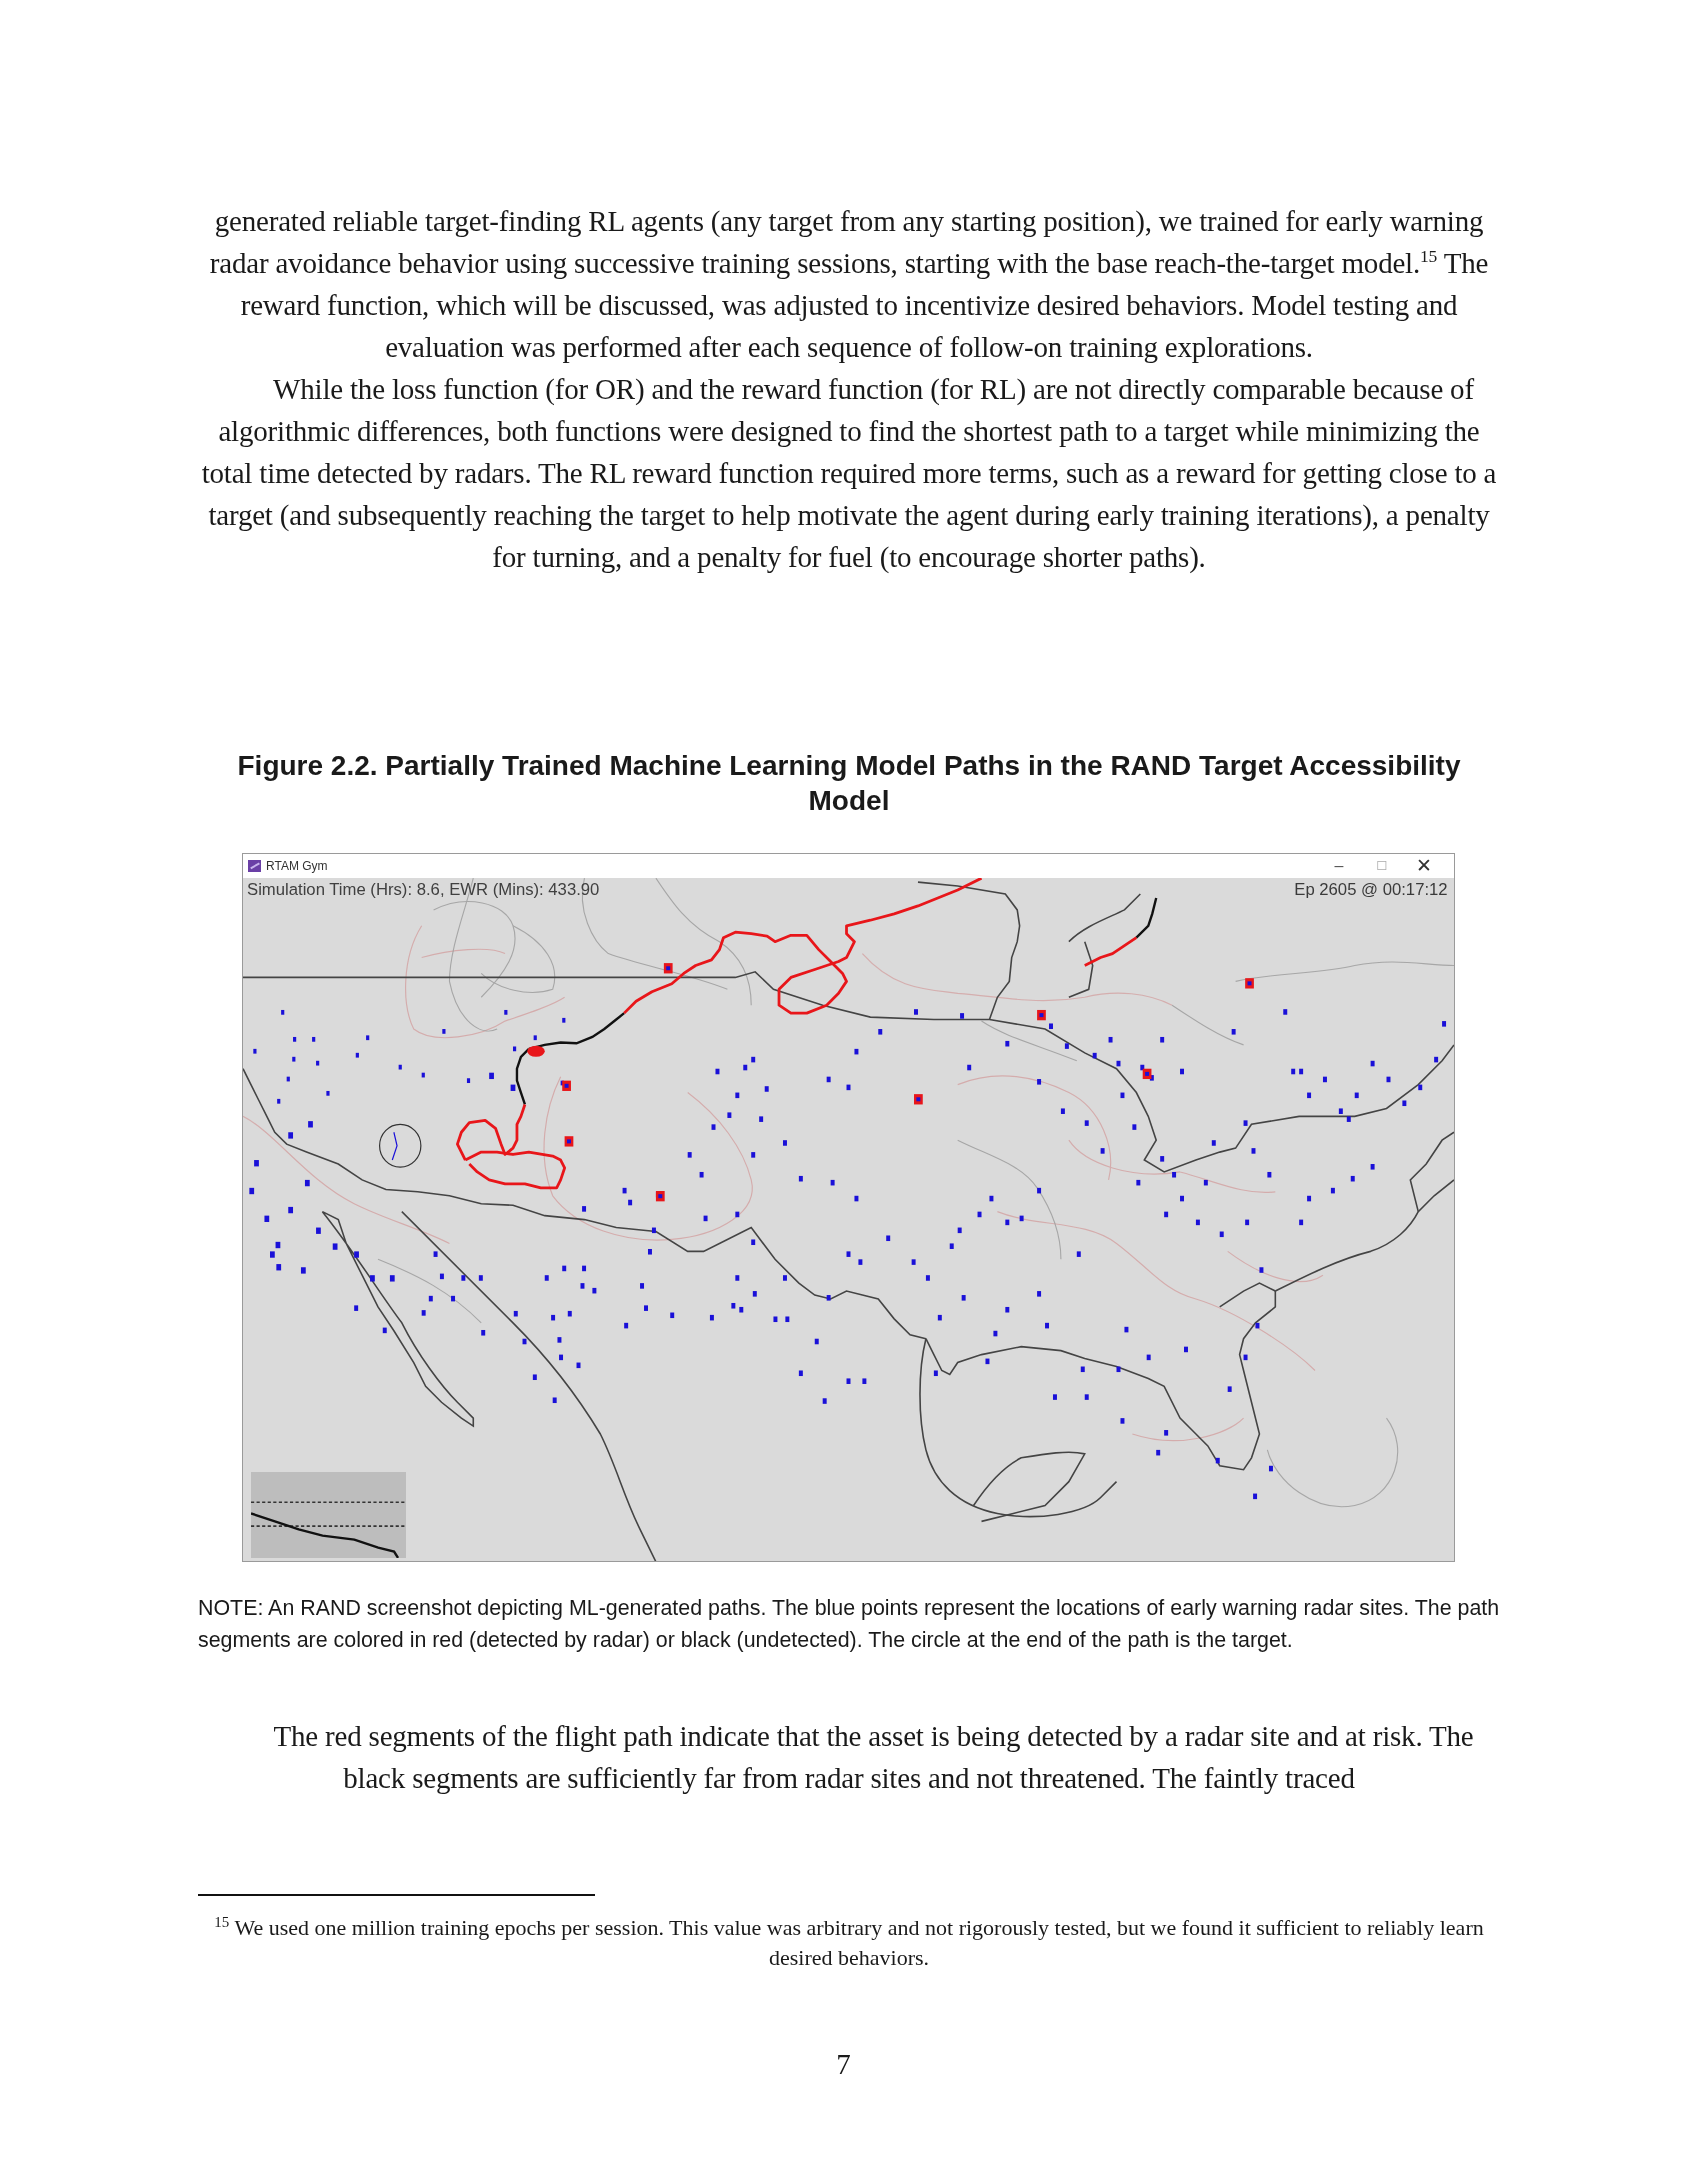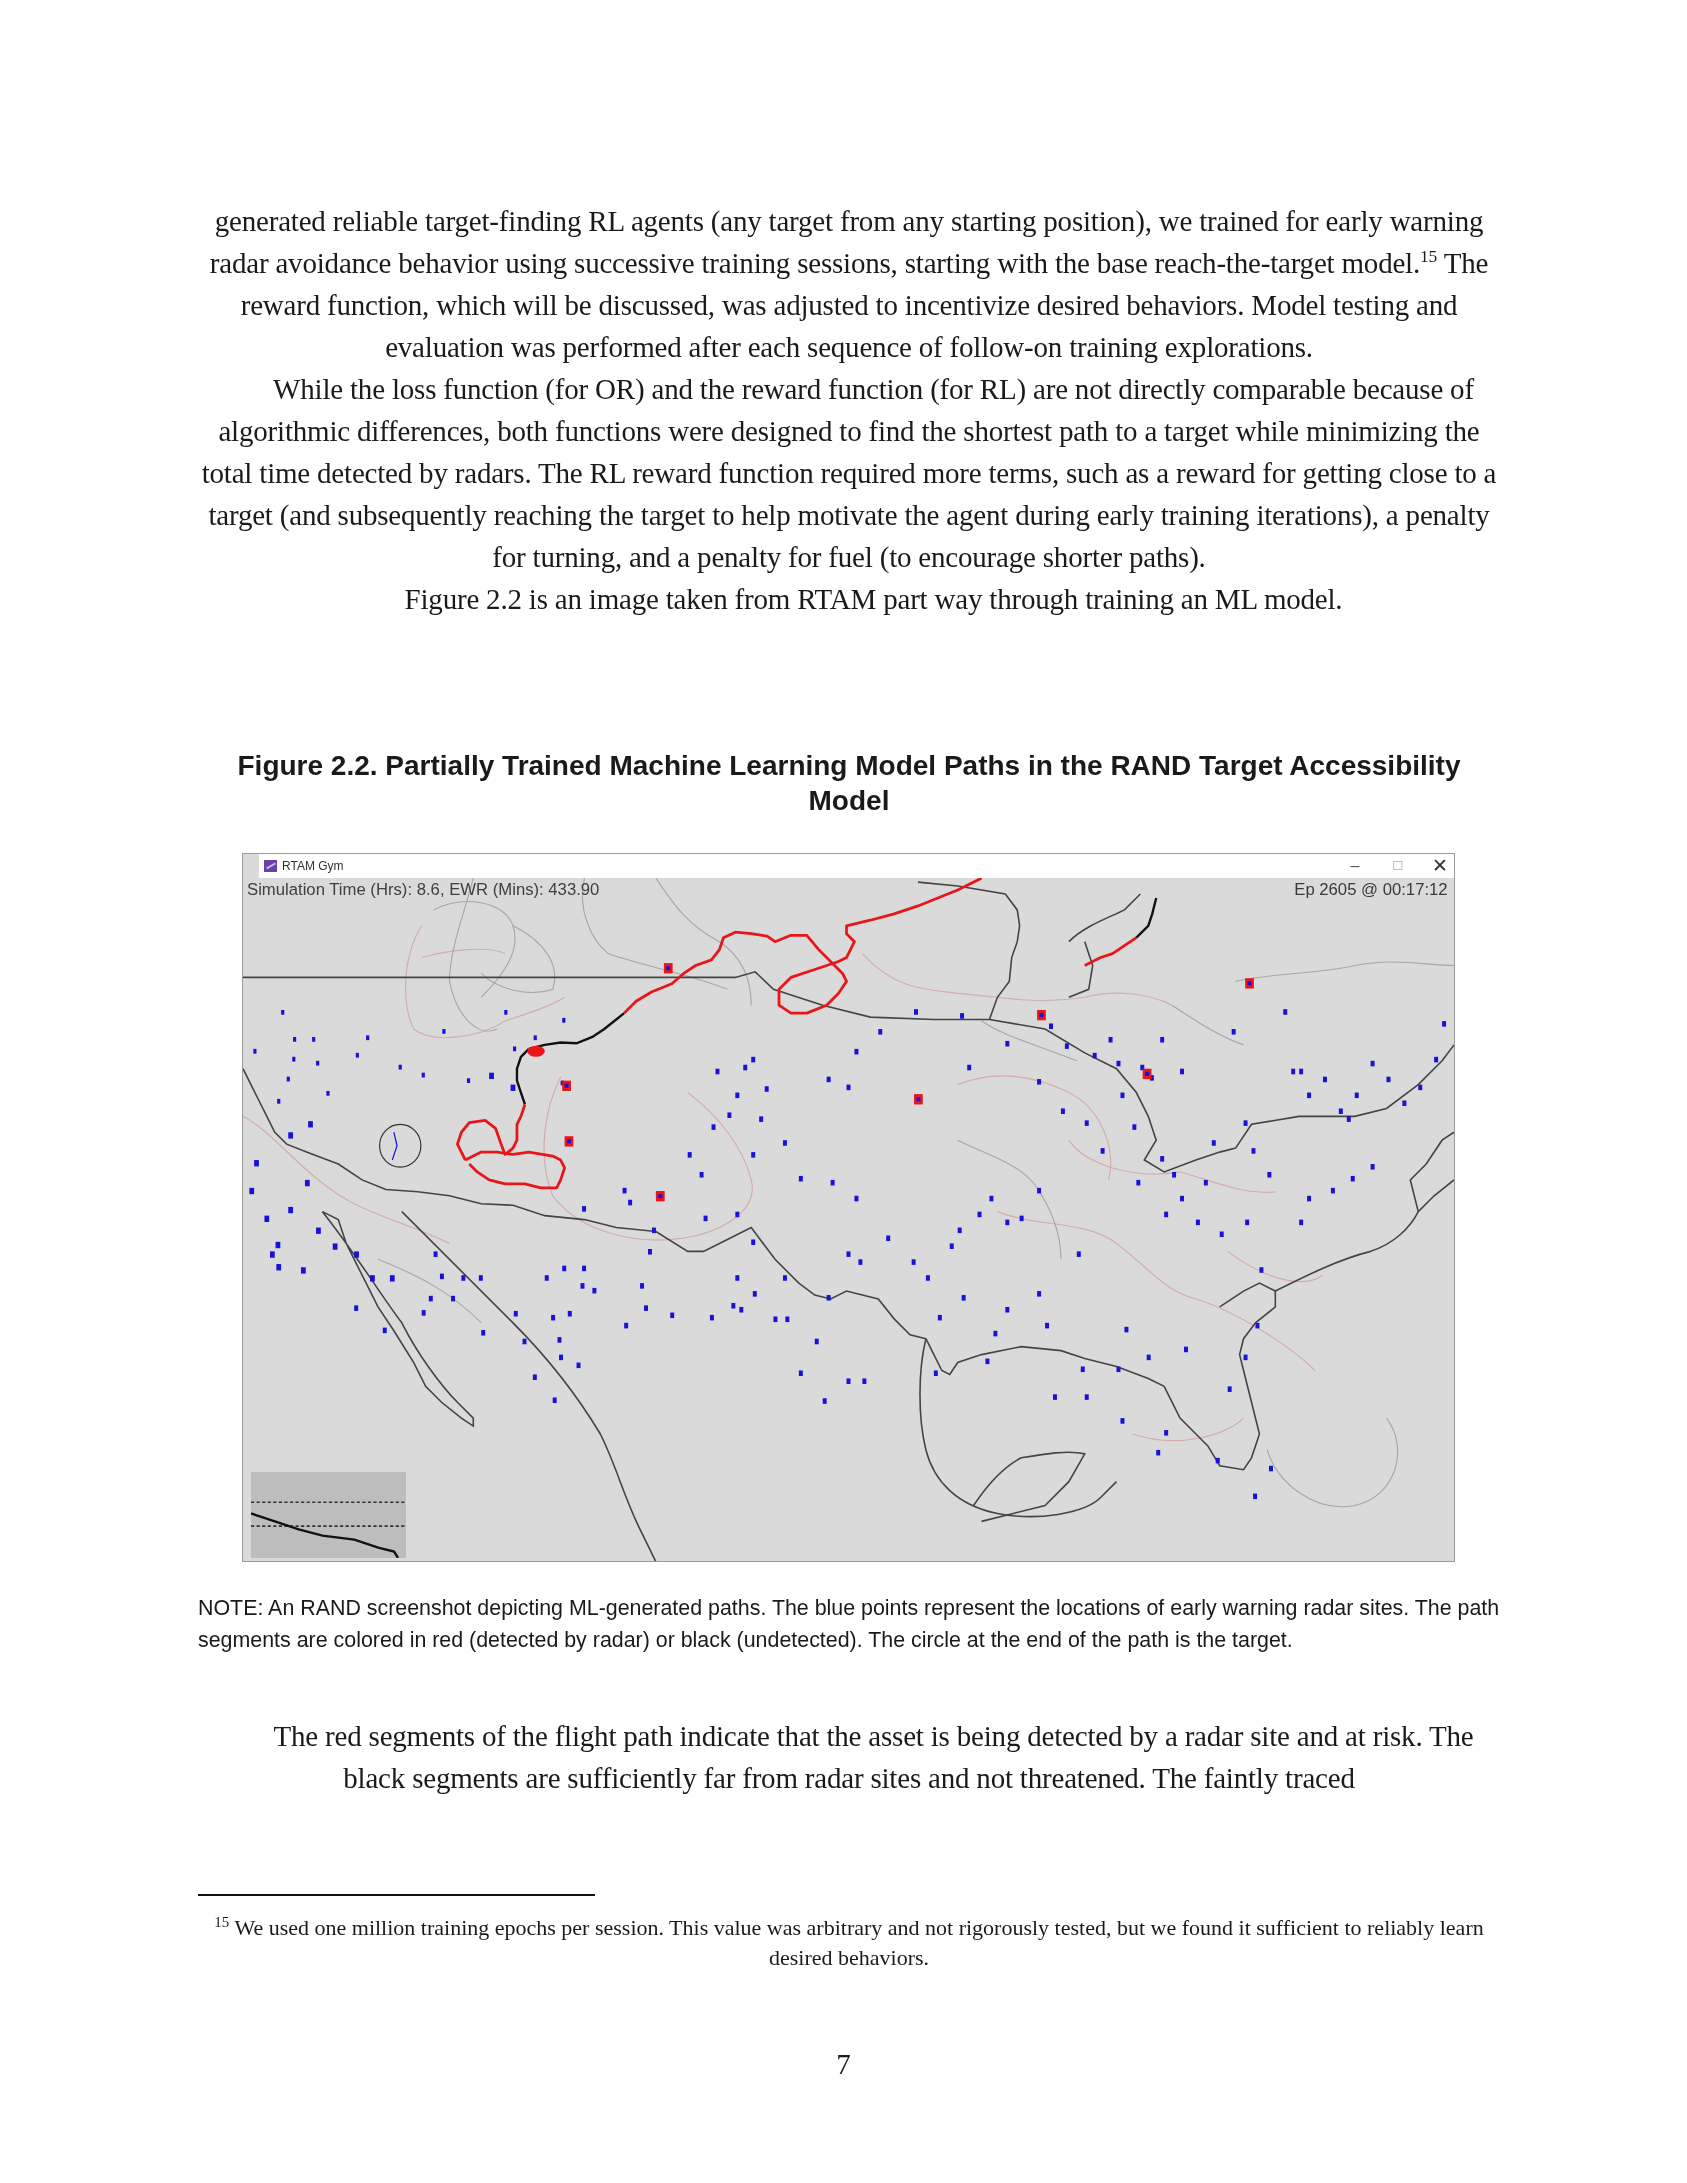--- a/index.html
+++ b/index.html
@@ -5,21 +5,21 @@
   html, body { margin: 0; padding: 0; background: #ffffff; }
   body { width: 1687px; height: 2183px; position: relative; overflow: hidden; }
   .serif { font-family: "Liberation Serif", "DejaVu Serif", serif; color: #1a1a1a; text-align: center; }
   .sans { font-family: "Liberation Sans", "DejaVu Sans", sans-serif; color: #1a1a1a; }
   .para { position: absolute; left: 198px; width: 1302px; font-size: 29px; line-height: 42px; letter-spacing: -0.2px; }
   .para p { margin: 0; }
   .indent { text-indent: 49px; }
   sup { font-size: 17.5px; line-height: 0; vertical-align: super; }
   #figcap { position: absolute; left: 198px; width: 1302px; top: 748px; text-align: center; font-size: 28px; line-height: 35px; font-weight: bold; }
   #frame { position: absolute; left: 242px; top: 853px; width: 1211px; height: 707px; border: 0.8px solid #9a9a9a; background: #dadada; overflow: hidden; }
-  #titlebar { position: absolute; left: 16px; top: 0; width: 100%; height: 24px; background: #ffffff; }
+  #titlebar { position: absolute; left: 0; top: 0; width: 100%; height: 24px; background: #ffffff; }
   #app-icon { position: absolute; left: 4.8px; top: 5.6px; width: 13.5px; height: 12.7px; background: #6a3fa6; }
   #app-icon::after { content: ""; position: absolute; left: 2.4px; top: 5.6px; width: 9.5px; height: 1.6px; background: #c9b4ee; transform: rotate(-30deg); }
   #app-title { position: absolute; left: 23px; top: 4.8px; font-size: 12px; color: #333; }
   .winbtn { position: absolute; top: 1.6px; width: 32px; height: 20.6px; text-align: center; font-size: 16px; line-height: 20.6px; color: #555; }
   #btn-min { left: 1080px; }
   #btn-max { left: 1123px; color: #aaa; font-size: 12.7px; }
   #btn-close { left: 1165px; color: #333; font-size: 19px; }
   #mapsvg { position: absolute; left: 0; top: 24px; }
   #sim-time { position: absolute; left: 4px; top: 26px; font-size: 16.7px; color: #404040; }
   #episode { position: absolute; right: 6.4px; top: 26px; font-size: 16.7px; color: #3a3a3a; }
@@ -29,21 +29,20 @@
   #footnote { position: absolute; left: 198px; width: 1302px; top: 1913px; font-size: 22px; line-height: 30px; }
   #footnote sup { font-size: 15px; }
   #pagenum { position: absolute; left: 0; width: 1687px; top: 2048px; text-align: center; font-size: 29px; }
 </style>
 </head>
 <body>
 
 <div class="para serif" style="top:200px;">
   <p><span>generated reliable target-finding RL agents (any target from any starting position), we trained for early warning radar avoidance behavior using successive training sessions, starting with the base reach-the-target model.</span><sup>15</sup><span> The reward function, which will be discussed, was adjusted to incentivize desired behaviors. Model testing and evaluation was performed after each sequence of follow-on training explorations.</span></p>
   <p class="indent">While the loss function (for OR) and the reward function (for RL) are not directly comparable because of algorithmic differences, both functions were designed to find the shortest path to a target while minimizing the total time detected by radars. The RL reward function required more terms, such as a reward for getting close to a target (and subsequently reaching the target to help motivate the agent during early training iterations), a penalty for turning, and a penalty for fuel (to encourage shorter paths).</p>
-  <p class="indent">Figure 2.2 is an image taken from RTAM part way through training an ML model.</p>
 </div>
 
 <div id="figcap" class="sans">Figure 2.2. Partially Trained Machine Learning Model Paths in the RAND Target Accessibility Model</div>
 
 <div id="frame">
   <div id="titlebar">
     <span id="app-icon"></span>
     <span id="app-title" class="sans">RTAM Gym</span>
     <span id="btn-min" class="winbtn sans">–</span>
     <span id="btn-max" class="winbtn sans">☐</span>

